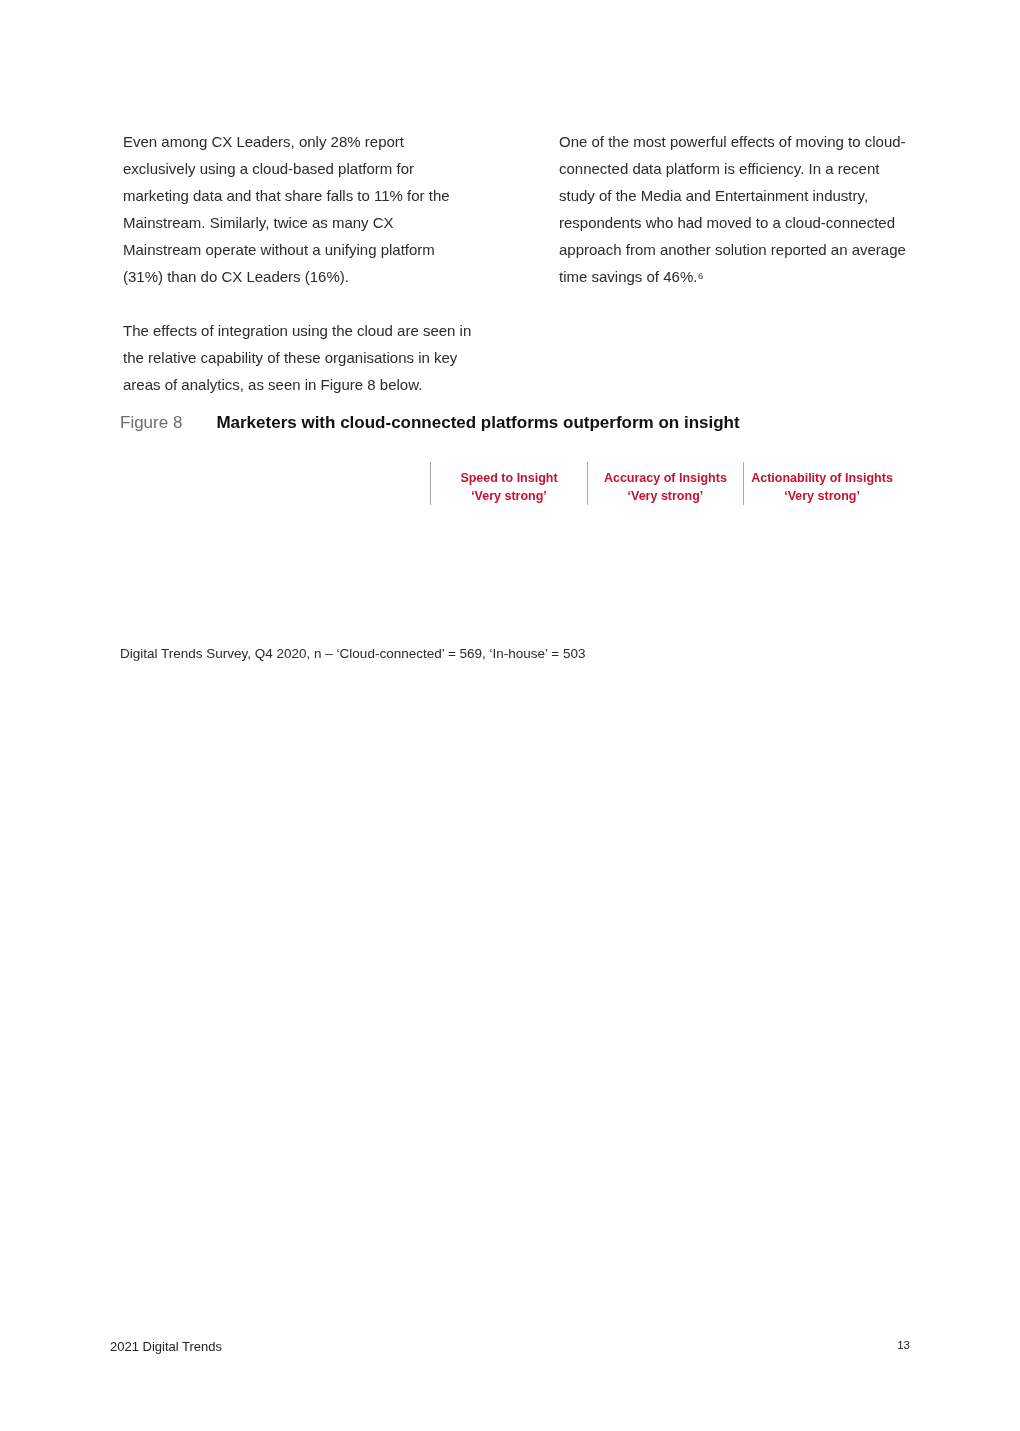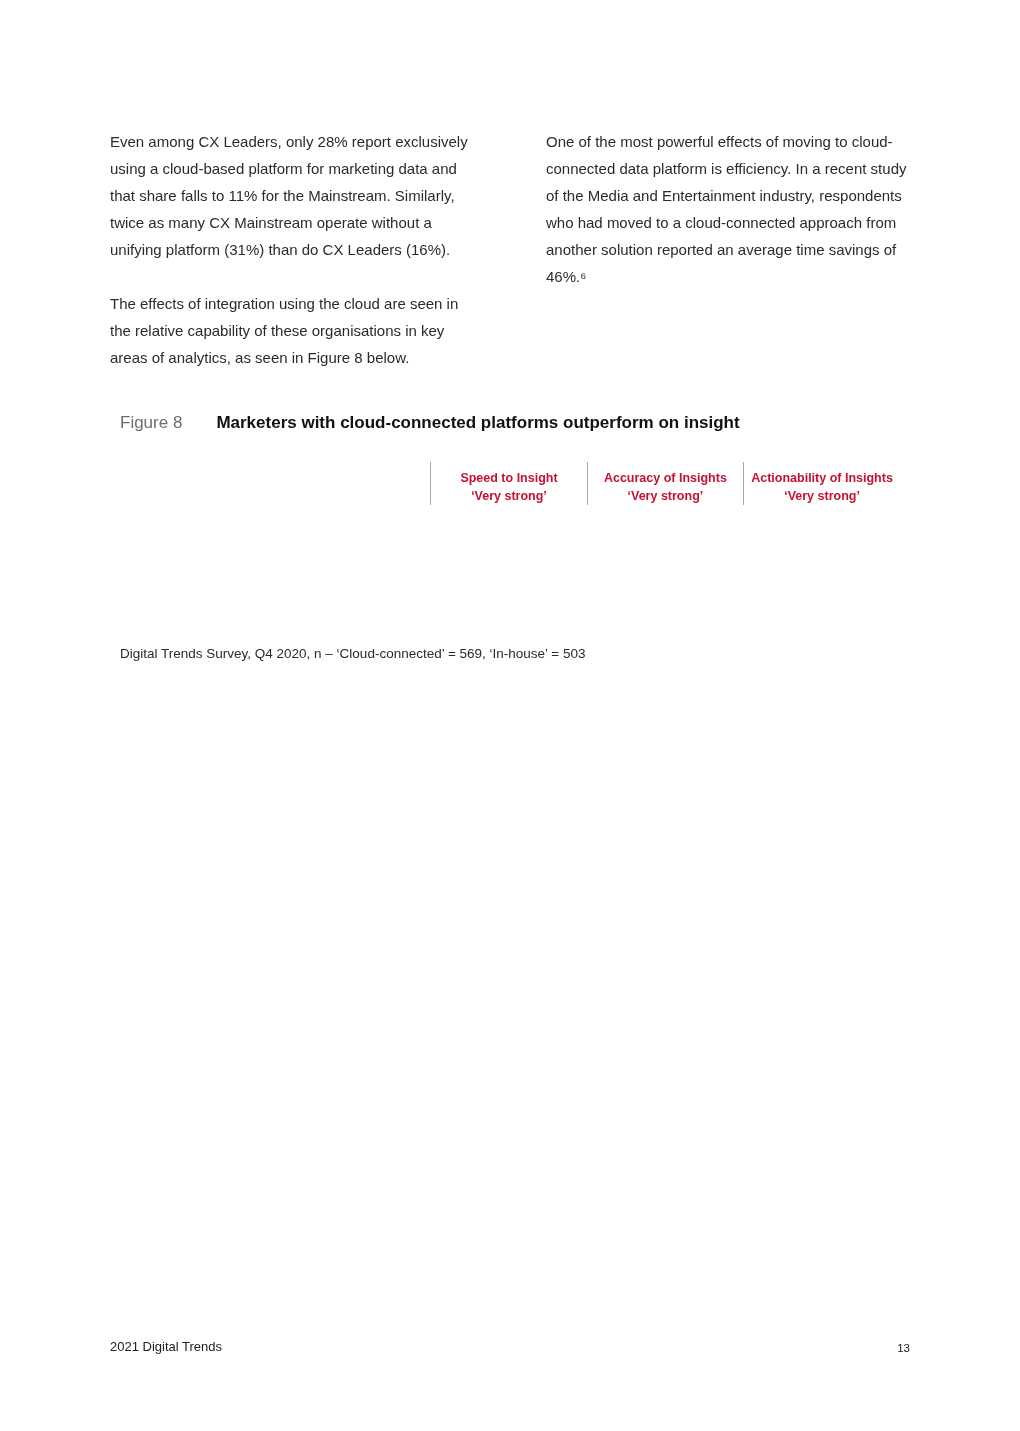--- a/index.html
+++ b/index.html
@@ -16,21 +16,21 @@
     color:var(--text);
   }
   .page{position:relative;width:1020px;height:1431px;background:#fff;overflow:hidden;}
 
   
   .text-columns{
     position:absolute;top:128px;left:110px;width:800px;
     display:flex;gap:72px;
   }
   .col{width:368px;font-size:15px;line-height:1.8;color:#2b2b2b;}
-  .col p{margin:0 0 27px 0;}
+  .col p{margin:0 0 27px 13px;}
 
   
   .figure-heading{
     position:absolute;top:413px;left:120px;width:780px;
     font-size:17px;
   }
   .fig-label{color:#6e6e6e;font-weight:400;margin-right:34px;}
   .fig-title{color:#111;font-weight:700;}
 
   
@@ -59,21 +59,21 @@
 
   
   .source-note{
     position:absolute;top:632px;left:120px;width:780px;
     font-size:13.5px;color:#2b2b2b;
   }
 
   
   .footer{
     position:absolute;top:1339px;left:110px;width:800px;
-    display:flex;justify-content:space-between;align-items:flex-end;
+    display:flex;justify-content:space-between;align-items:flex-start;
   }
   .footer-title{font-size:13px;color:#222;}
   .page-number{font-size:11.5px;color:#222;}
 </style>
 </head>
 <body>
 
 <div class="page">
 
   <div class="text-columns">

